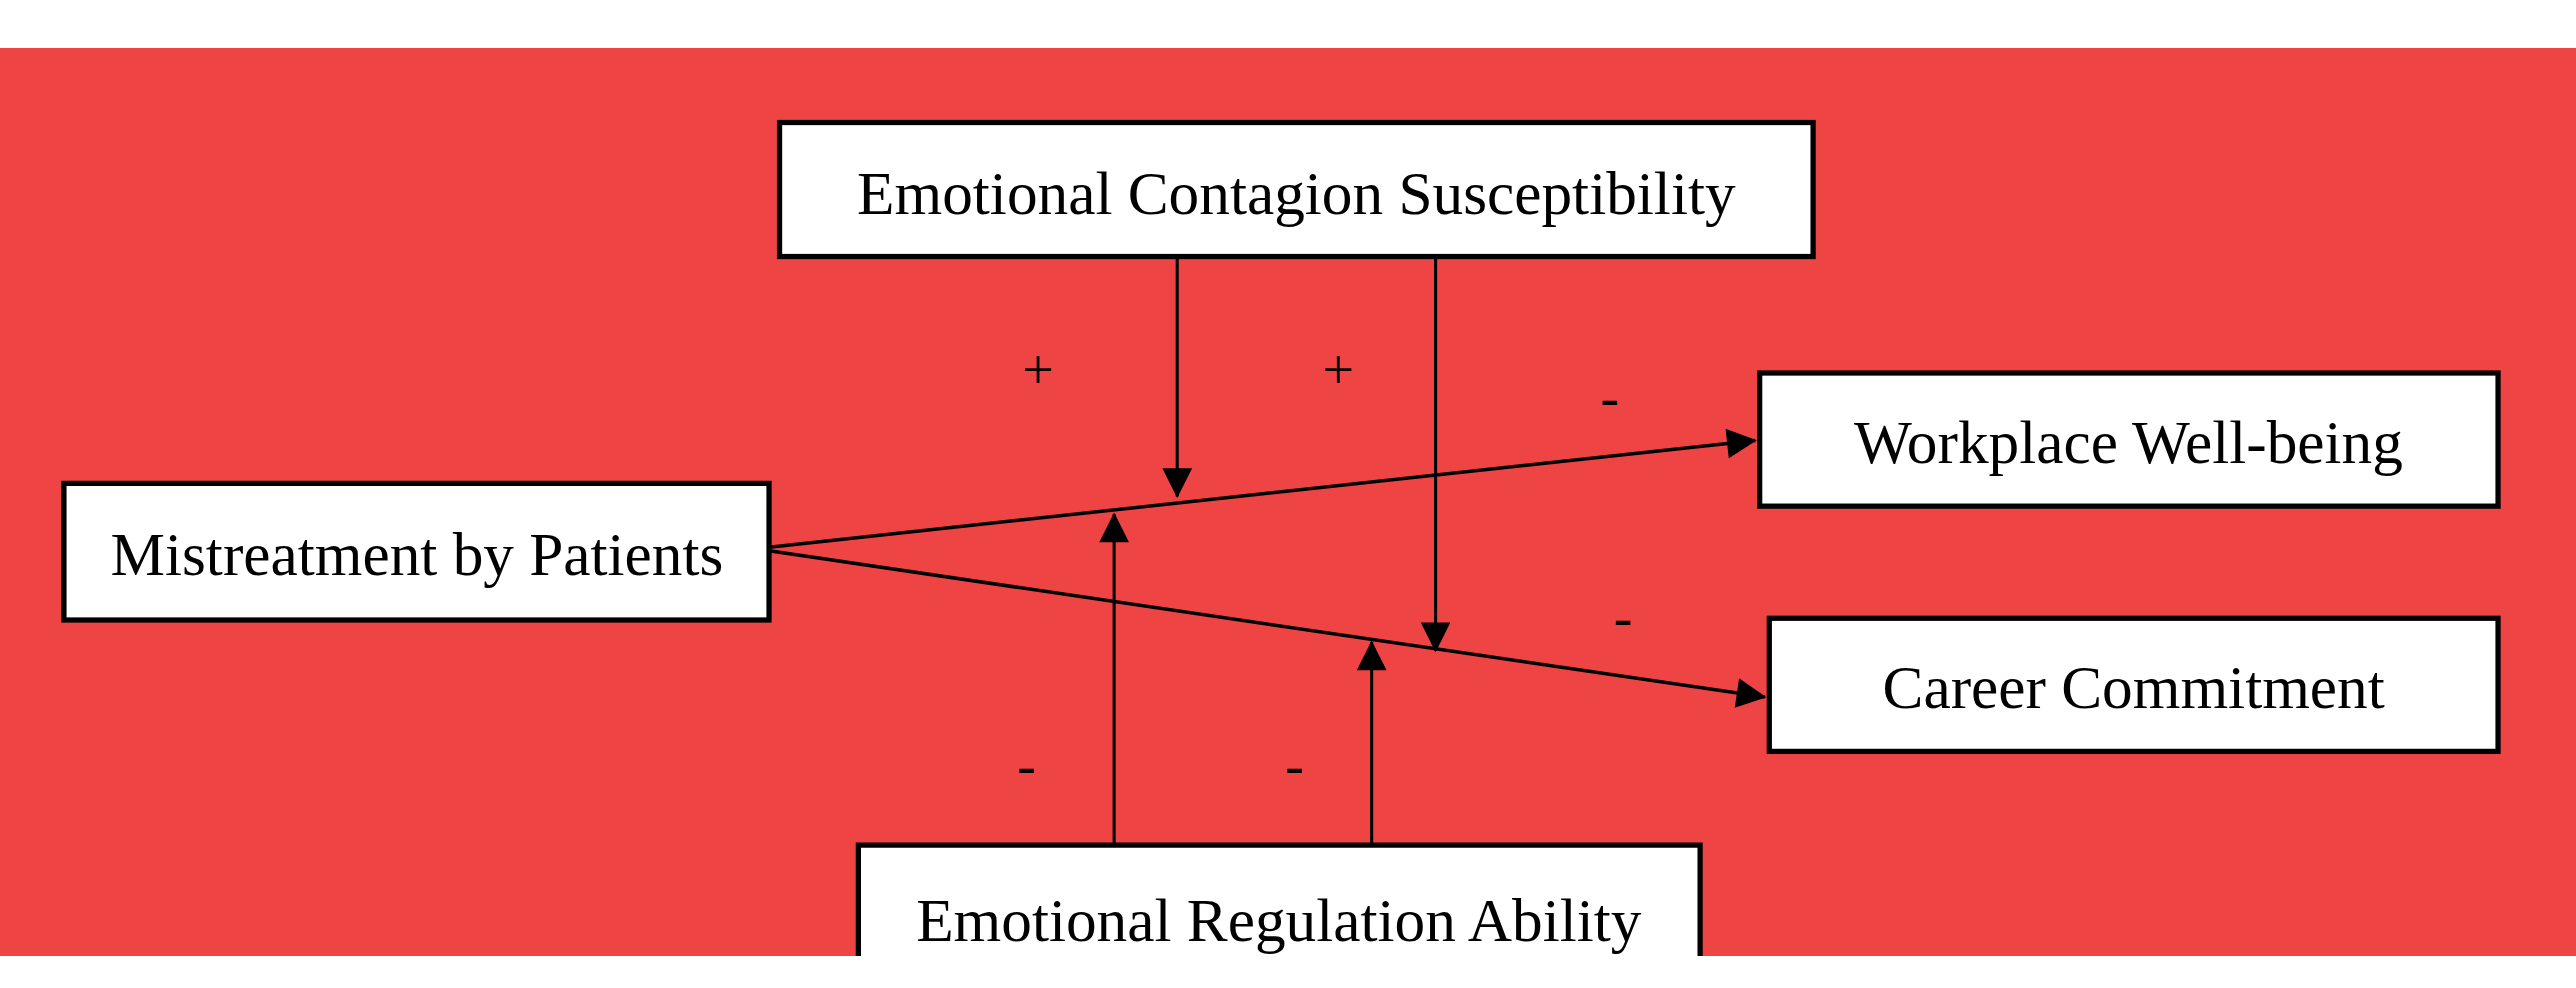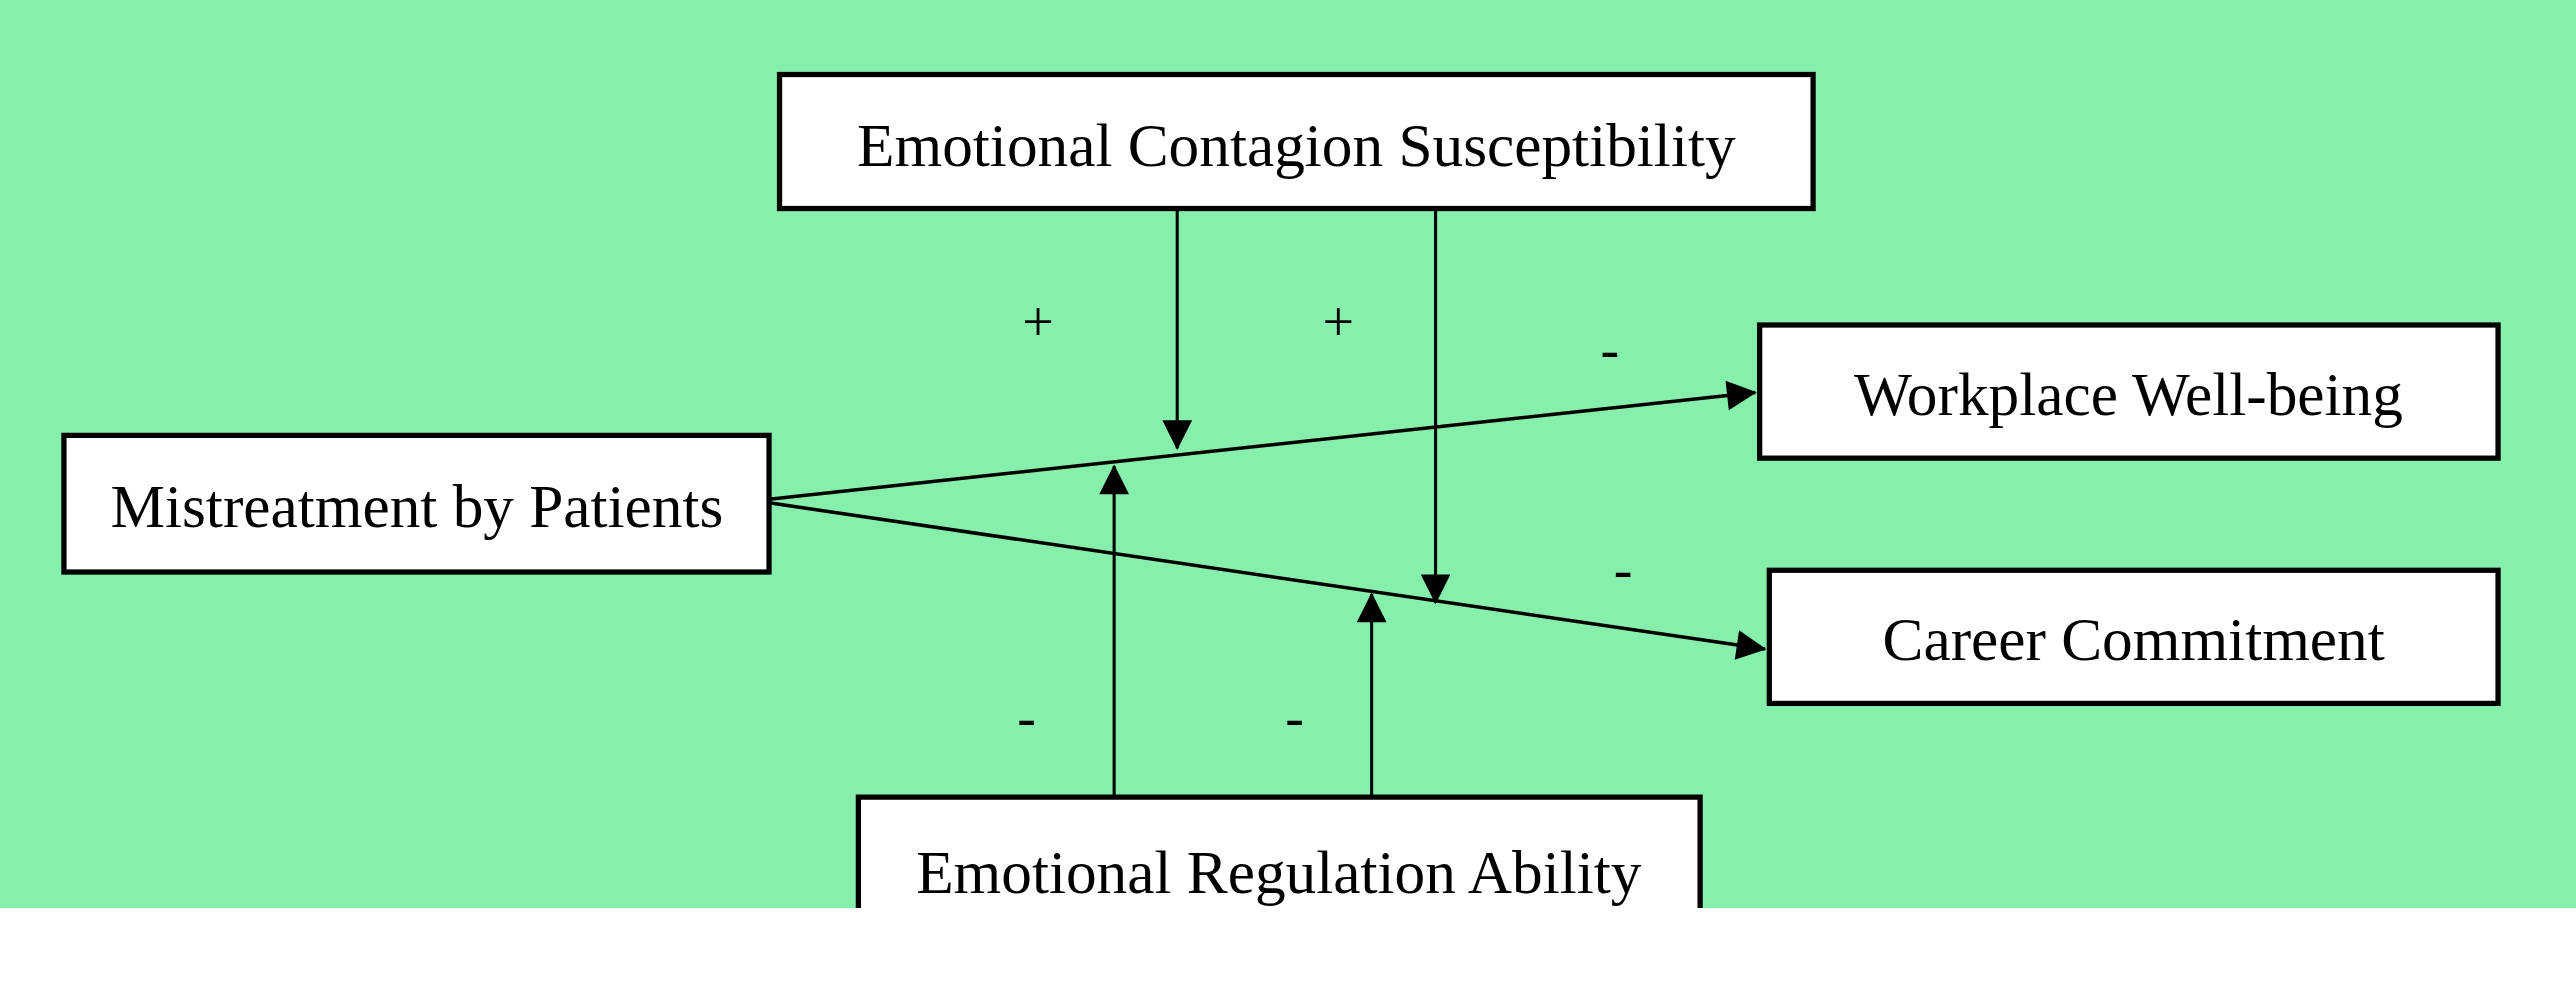--- a/index.html
+++ b/index.html
@@ -3,22 +3,23 @@
 <meta charset="utf-8">
 <style>
   html, body {
     margin: 0;
     padding: 0;
     background: #ffffff;
   }
   .figure-wrap {
     width: 2576px;
     height: 908px;
-    background: #86efac;
+    background: #ef4444;
     position: relative;
+    margin-top: 48px;
   }
   svg {
     display: block;
     font-family: "Liberation Serif", "DejaVu Serif", serif;
   }
   .box {
     fill: #ffffff;
     stroke: #000000;
     stroke-width: 6;
   }

